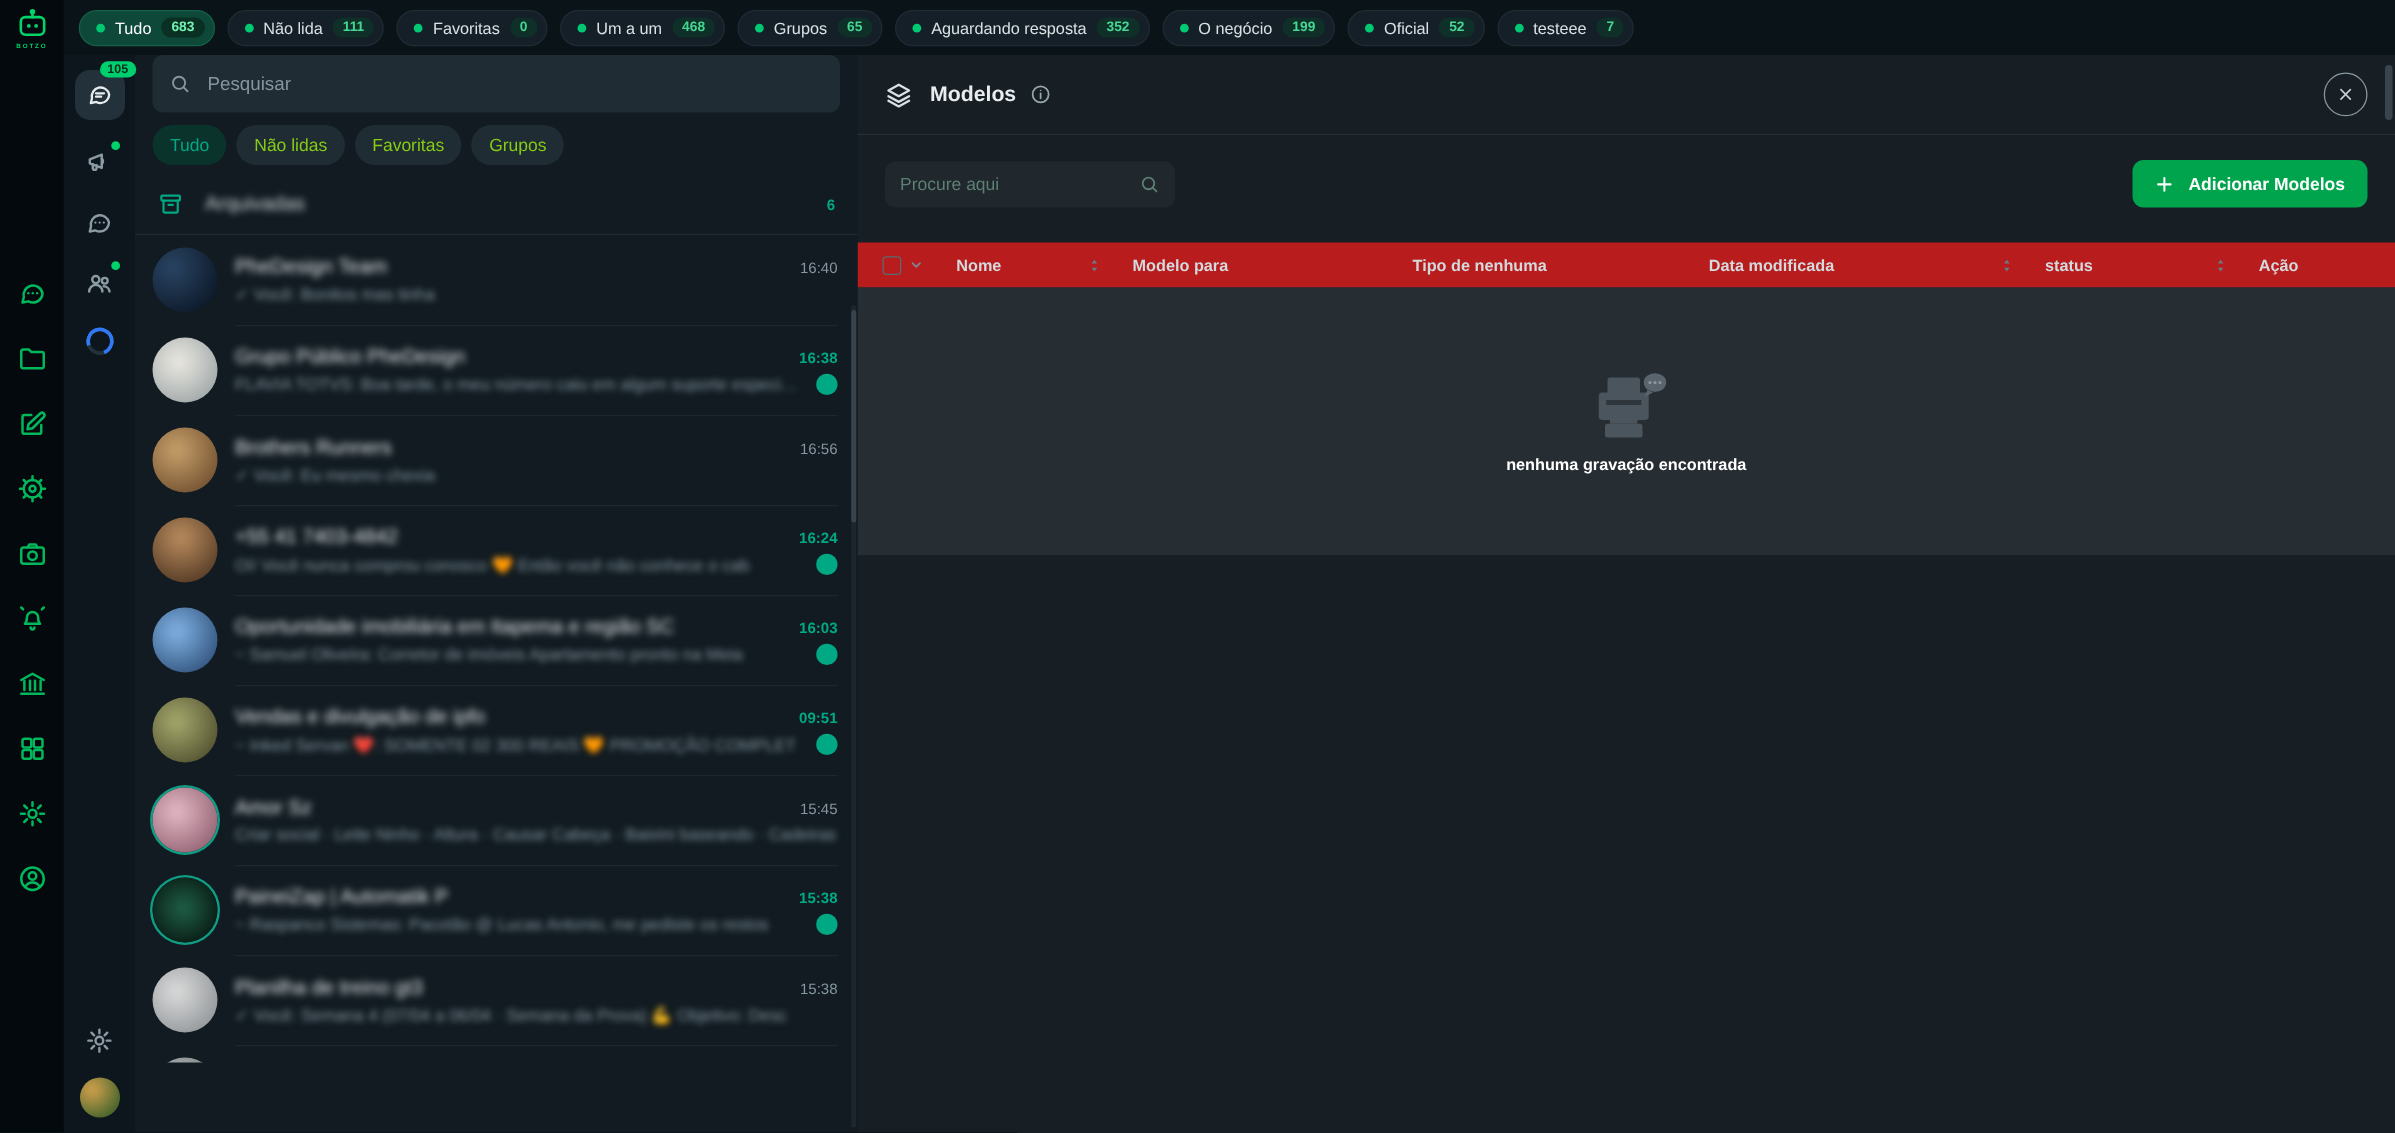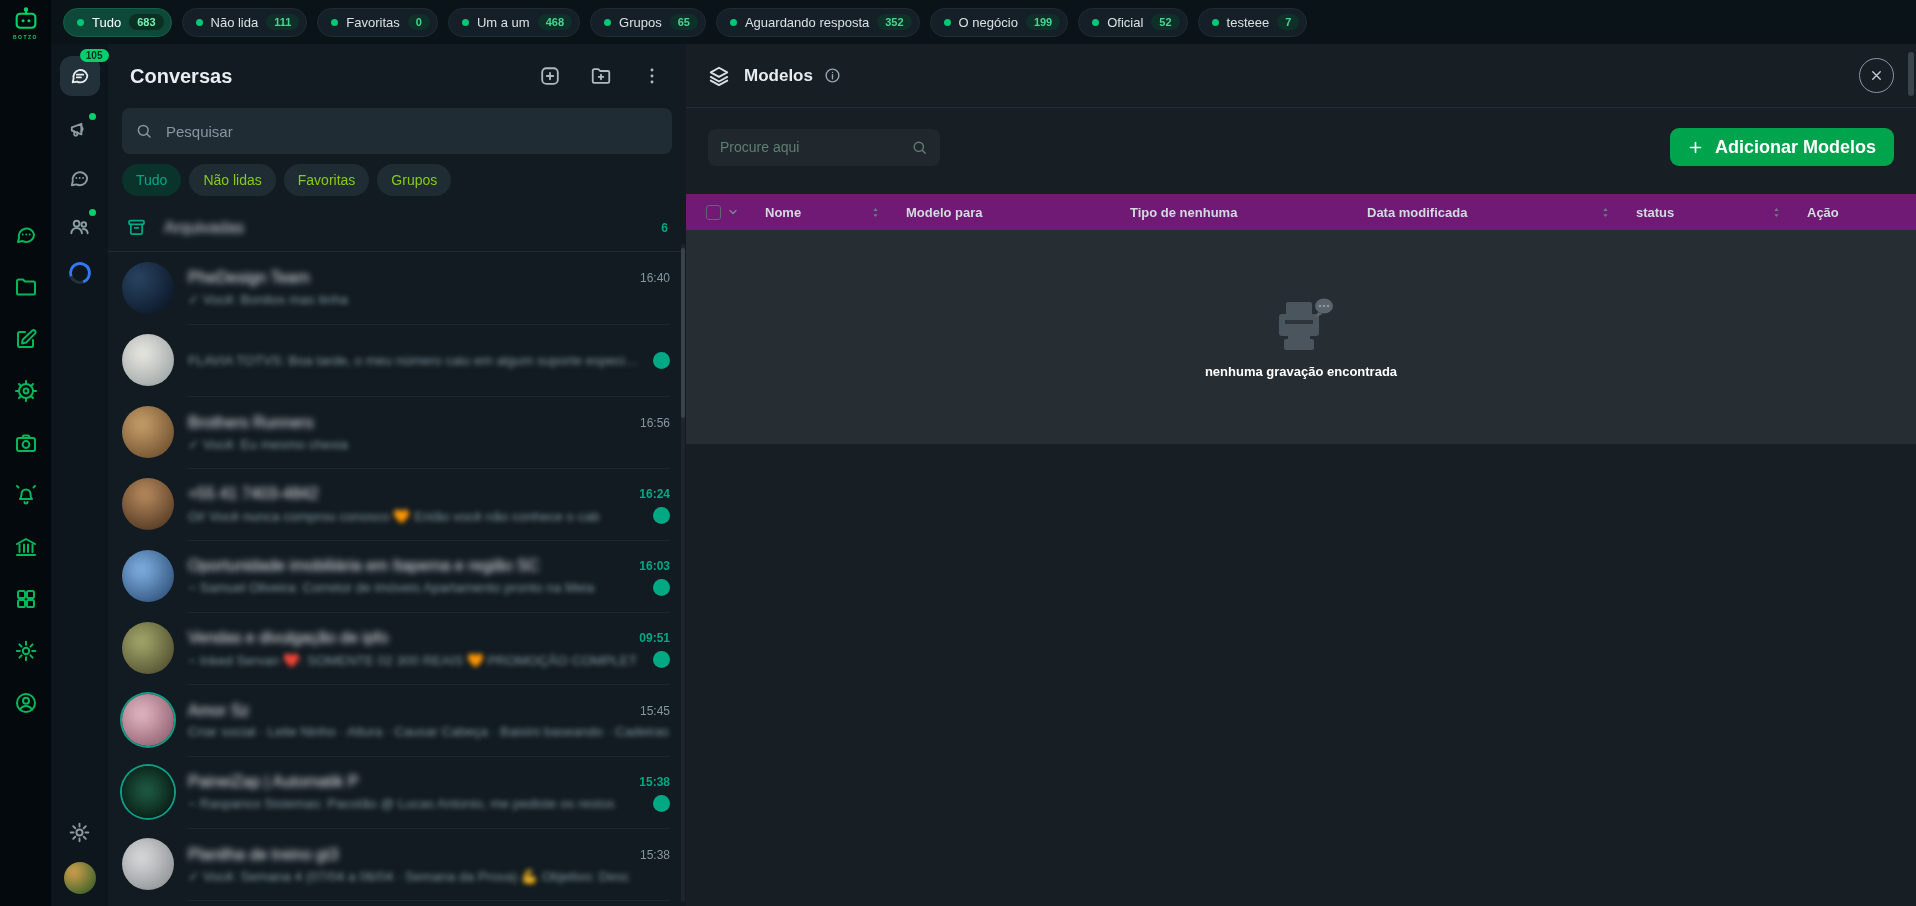--- a/index.html
+++ b/index.html
@@ -111,26 +111,26 @@
   .mp-close { margin-left:auto; width:35px; height:35px; border-radius:50%; border:1.6px solid #8a97a0;
               background:none; color:#c3cdd3; display:flex; align-items:center; justify-content:center; cursor:pointer; }
   .mp-close svg { width:15px; height:15px; }
   .mp-toolbar { display:flex; align-items:center; margin:20px 22px 0; }
   .mp-search { width:232px; height:37px; background:#20282e; border-radius:8px; display:flex; align-items:center; padding:0 12px; gap:10px; }
   .mp-search input { flex:1; min-width:0; background:none; border:none; outline:none; color:#cdd6d2; font-size:14px;
                      font-family:"Liberation Sans", sans-serif; }
   .mp-search input::placeholder { color:#5e7f73; }
   .mp-search svg { width:17px; height:17px; color:#5e7f73; flex-shrink:0; }
   .add-btn { margin-left:auto; height:38px; background:#00a44d; border:none; border-radius:9px; color:#fff;
-             font-size:18px; font-weight:600; display:flex; align-items:center; gap:12px; padding:0 18px;
+             font-size:14px; font-weight:600; display:flex; align-items:center; gap:12px; padding:0 18px;
              cursor:pointer; font-family:"Liberation Sans", sans-serif; }
   .add-btn svg { width:15px; height:15px; }
   .mp-table { margin-top:28px; }
   .t-head { display:grid; grid-template-columns:59px 141px 224px 237px 269px 171px 1fr;
-            align-items:center; height:36px; background:#701a75; padding-left:20px;
+            align-items:center; height:36px; background:#b91c1c; padding-left:20px;
             font-size:13px; font-weight:700; color:#d3dade; }
   .th { display:flex; align-items:center; padding-right:24px; min-width:0; }
   .sort { margin-left:auto; color:#6c7a83; width:13px; height:13px; flex-shrink:0; }
   .cb-cell { display:flex; align-items:center; gap:6px; }
   .checkbox { width:15px; height:15px; border:1.6px solid #5a6972; border-radius:3px; background:transparent; cursor:pointer; }
   .cb-caret { width:12px; height:12px; color:#7c8a93; cursor:pointer; }
   .t-body { height:214px; background:#262d33; display:flex; flex-direction:column; align-items:center; justify-content:center; }
   .empty-text { margin-top:6px; font-size:13px; font-weight:700; color:#ffffff; }
 
   .win-scrollthumb { position:absolute; right:2px; top:52px; width:6px; height:44px; background:#39444c;
@@ -317,44 +317,20 @@
         <svg viewBox="0 0 24 24" fill="none" stroke="currentColor" stroke-width="2" stroke-linecap="round" stroke-linejoin="round">
           <circle cx="12" cy="12" r="3.2"></circle>
           <path d="M12 2.8v3M12 18.2v3M2.8 12h3M18.2 12h3M5.4 5.4l2.2 2.2M16.4 16.4l2.2 2.2M5.4 18.6l2.2-2.2M16.4 7.6l2.2-2.2"></path>
         </svg>
       </button>
       <div class="avatar-sm"></div>
     </div>
   </nav>
 
   <section class="chatpanel">
-    <div class="cp-header">
-      <h1 class="cp-title">Conversas</h1>
-      <div class="cp-actions">
-        <button>
-          <svg viewBox="0 0 24 24" fill="none" stroke="currentColor" stroke-width="2" stroke-linecap="round" stroke-linejoin="round">
-            <rect x="3.5" y="3.5" width="17" height="17" rx="4.5"></rect>
-              <path d="M12 8.5v7M8.5 12h7"></path>
-          </svg>
-        </button>
-        <button>
-          <svg viewBox="0 0 24 24" fill="none" stroke="currentColor" stroke-width="2" stroke-linecap="round" stroke-linejoin="round">
-            <path d="M3 7V6a1.5 1.5 0 0 1 1.5-1.5H9l2 2h8.5A1.5 1.5 0 0 1 21 8v10a1.5 1.5 0 0 1-1.5 1.5h-15A1.5 1.5 0 0 1 3 18V7z"></path>
-            <path d="M12 10.5v5M9.5 13h5"></path>
-          </svg>
-        </button>
-        <button>
-          <svg viewBox="0 0 24 24" fill="currentColor">
-            <circle cx="12" cy="5.5" r="1.6"></circle>
-              <circle cx="12" cy="12" r="1.6"></circle>
-              <circle cx="12" cy="18.5" r="1.6"></circle>
-          </svg>
-        </button>
-      </div>
-    </div>
 
     <div class="cp-search">
       <svg viewBox="0 0 24 24" fill="none" stroke="currentColor" stroke-width="2" stroke-linecap="round">
         <circle cx="11" cy="11" r="6.5"></circle>
           <path d="M15.9 15.9 20 20"></path>
       </svg>
       <input type="text" placeholder="Pesquisar" style="">
     </div>
 
     <div class="cp-filters">
@@ -386,20 +362,24 @@
           <div class="line2">
             <span class="cpreview redact2">✓ Você: Bonitos mas tinha</span>
 
           </div>
         </div>
       </div>
 
       <div class="chat-row unread">
         <div class="avatar av2"></div>
         <div class="chat-body">
+          <div class="line1">
+            <span class="cname redact">Grupo Público PheDesign</span>
+            <span class="ctime">16:38</span>
+          </div>
           <div class="line2">
             <span class="cpreview redact2">FLAVIA TOTVS: Boa tarde, o meu número caiu em algum suporte especializado</span>
             <span class="cbadge"></span>
           </div>
         </div>
       </div>
 
       <div class="chat-row">
         <div class="avatar av3"></div>
         <div class="chat-body">

